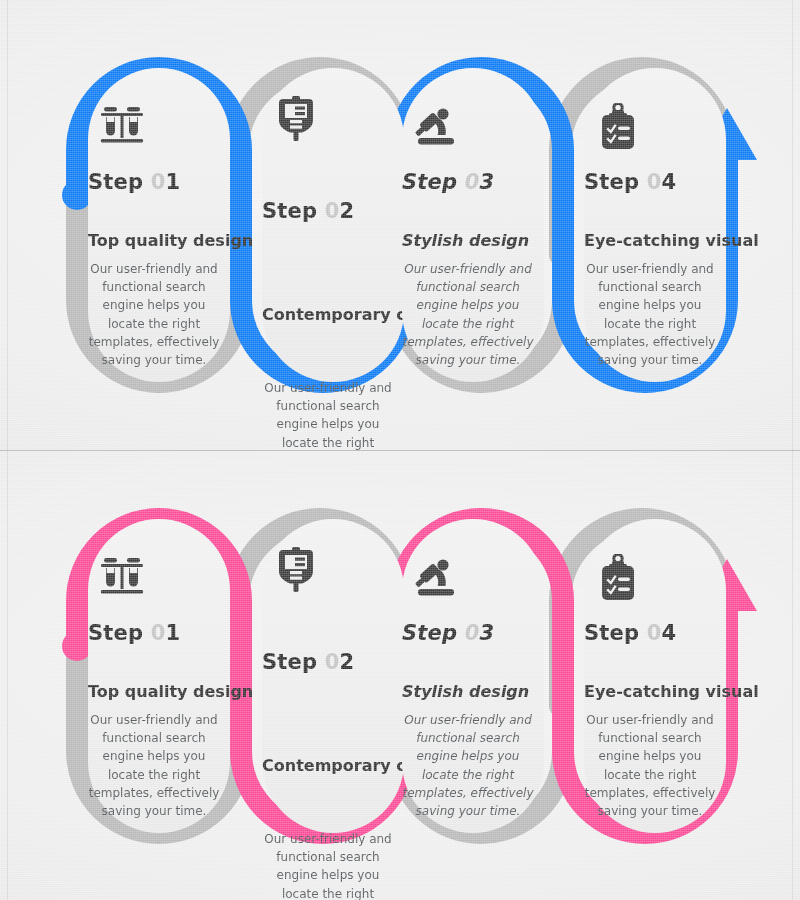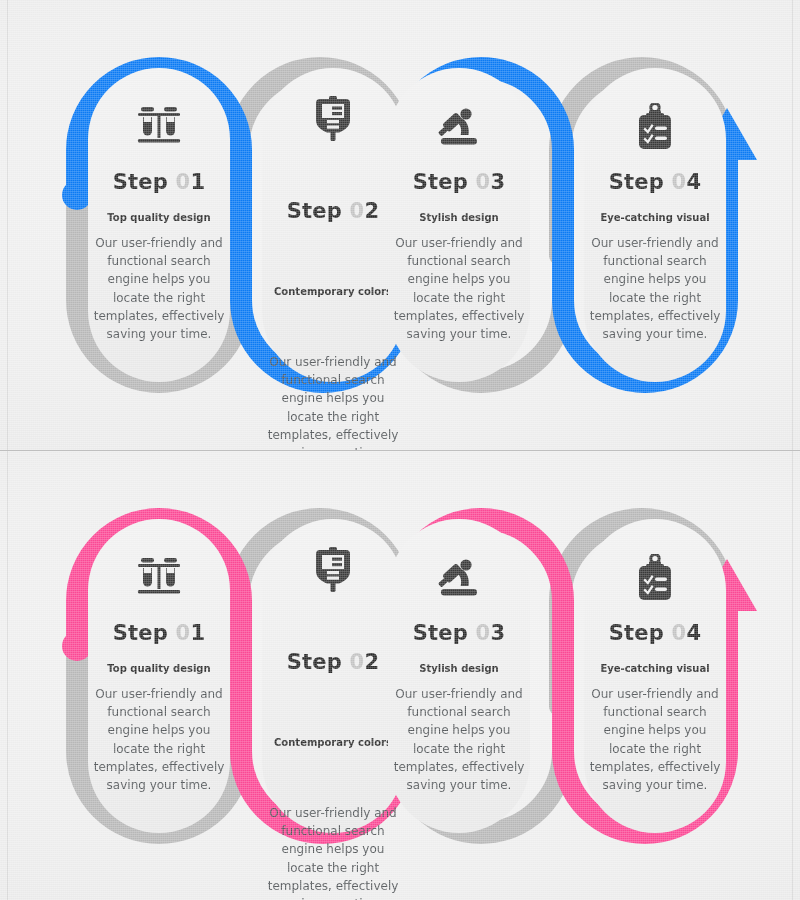--- a/index.html
+++ b/index.html
@@ -65,26 +65,26 @@
 
   .card {
     position: absolute;
     width: 142px;
     top: 68px;
     height: 314px;
     border-radius: 71px;
     background: linear-gradient(180deg, #f2f2f2 0%, #ededed 60%, #e9e9e9 100%);
     display: flex;
     flex-direction: column;
-    align-items: center;
+    align-items: flex-start;
     padding-top: 28px;
   }
   .card-1 { left: 88px; }
   .card-2 { left: 262px; gap: 45px; }
-  .card-3 { left: 388px; }
+  .card-3 { left: 402px; font-style: italic; }
   .card-4 { left: 584px; }
 
   .icon-slot {
     width: 68px;
     height: 62px;
     display: flex;
     align-items: center;
     justify-content: center;
   }
   .icon-slot svg { display: block; }
@@ -95,22 +95,22 @@
     font-weight: 700;
     letter-spacing: 0.2px;
     color: #2b2b2b;
     white-space: nowrap;
     line-height: 1;
   }
   .step-title .num-zero { color: #c4c4c4; }
   .step-title .num-rest { color: #2b2b2b; }
 
   .step-heading {
-    margin-top: 20px;
-    font-size: 10px;
+    margin-top: 40px;
+    font-size: 16px;
     font-weight: 700;
     color: #303030;
     white-space: nowrap;
     line-height: 1;
   }
 
   .step-body {
     margin-top: 11px;
     width: 132px;
     font-size: 12px;

